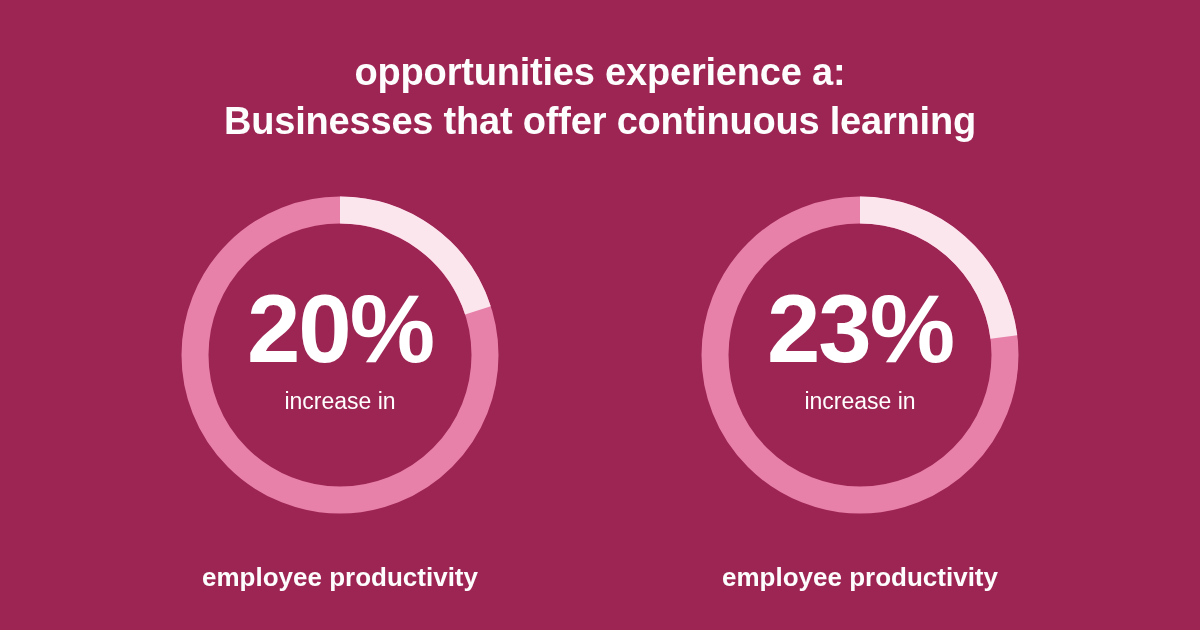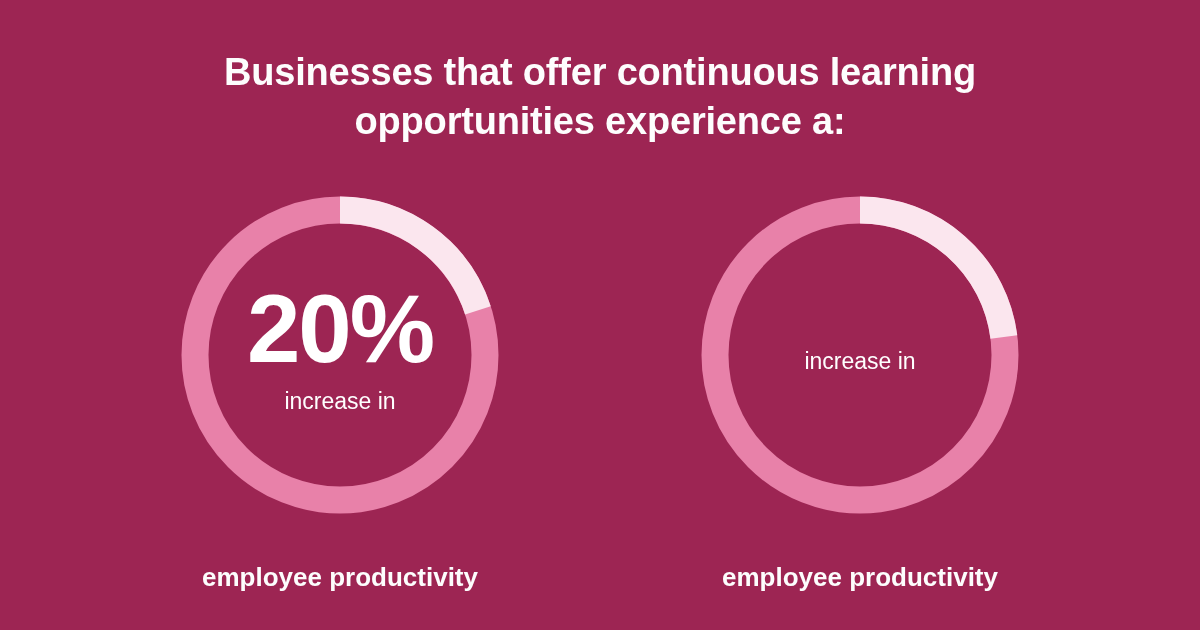--- a/index.html
+++ b/index.html
@@ -104,22 +104,22 @@
     text-align: center;
     white-space: nowrap;
   }
 </style>
 </head>
 <body style="background: rgb(157, 37, 83);">
 
 <div class="canvas" style="background: rgb(157, 37, 83);">
 
   <div class="title-block">
+    <span class="title-line">opportunities experience a:</span>
     <span class="title-line">Businesses that offer continuous learning</span>
-    <span class="title-line">opportunities experience a:</span>
   </div>
 
   <div class="donut-row">
 
     <div class="stat-group">
       <div class="donut-wrap">
         <svg viewBox="0 0 318 318">
           <circle cx="159" cy="159" r="145" fill="none" stroke="#e881a9" stroke-width="27"></circle>
           <circle class="donut-arc" id="arc-0" cx="159" cy="159" r="145" fill="none" stroke="#fbe6ee" stroke-width="27" transform="rotate(-90 159 159)" stroke-dasharray="182.212373908208 728.849495632832"></circle>
         </svg>
@@ -131,20 +131,21 @@
       <div class="caption">employee productivity</div>
     </div>
 
     <div class="stat-group">
       <div class="donut-wrap">
         <svg viewBox="0 0 318 318">
           <circle cx="159" cy="159" r="145" fill="none" stroke="#e881a9" stroke-width="27"></circle>
           <circle class="donut-arc" id="arc-1" cx="159" cy="159" r="145" fill="none" stroke="#fbe6ee" stroke-width="27" transform="rotate(-90 159 159)" stroke-dasharray="209.5442299944392 701.5176395466008"></circle>
         </svg>
         <div class="donut-center">
+          <div class="pct">23%</div>
           <div class="sub">increase in</div>
         </div>
       </div>
       <div class="caption">employee productivity</div>
     </div>
 
   </div>
 </div>
 
 </body></html>

